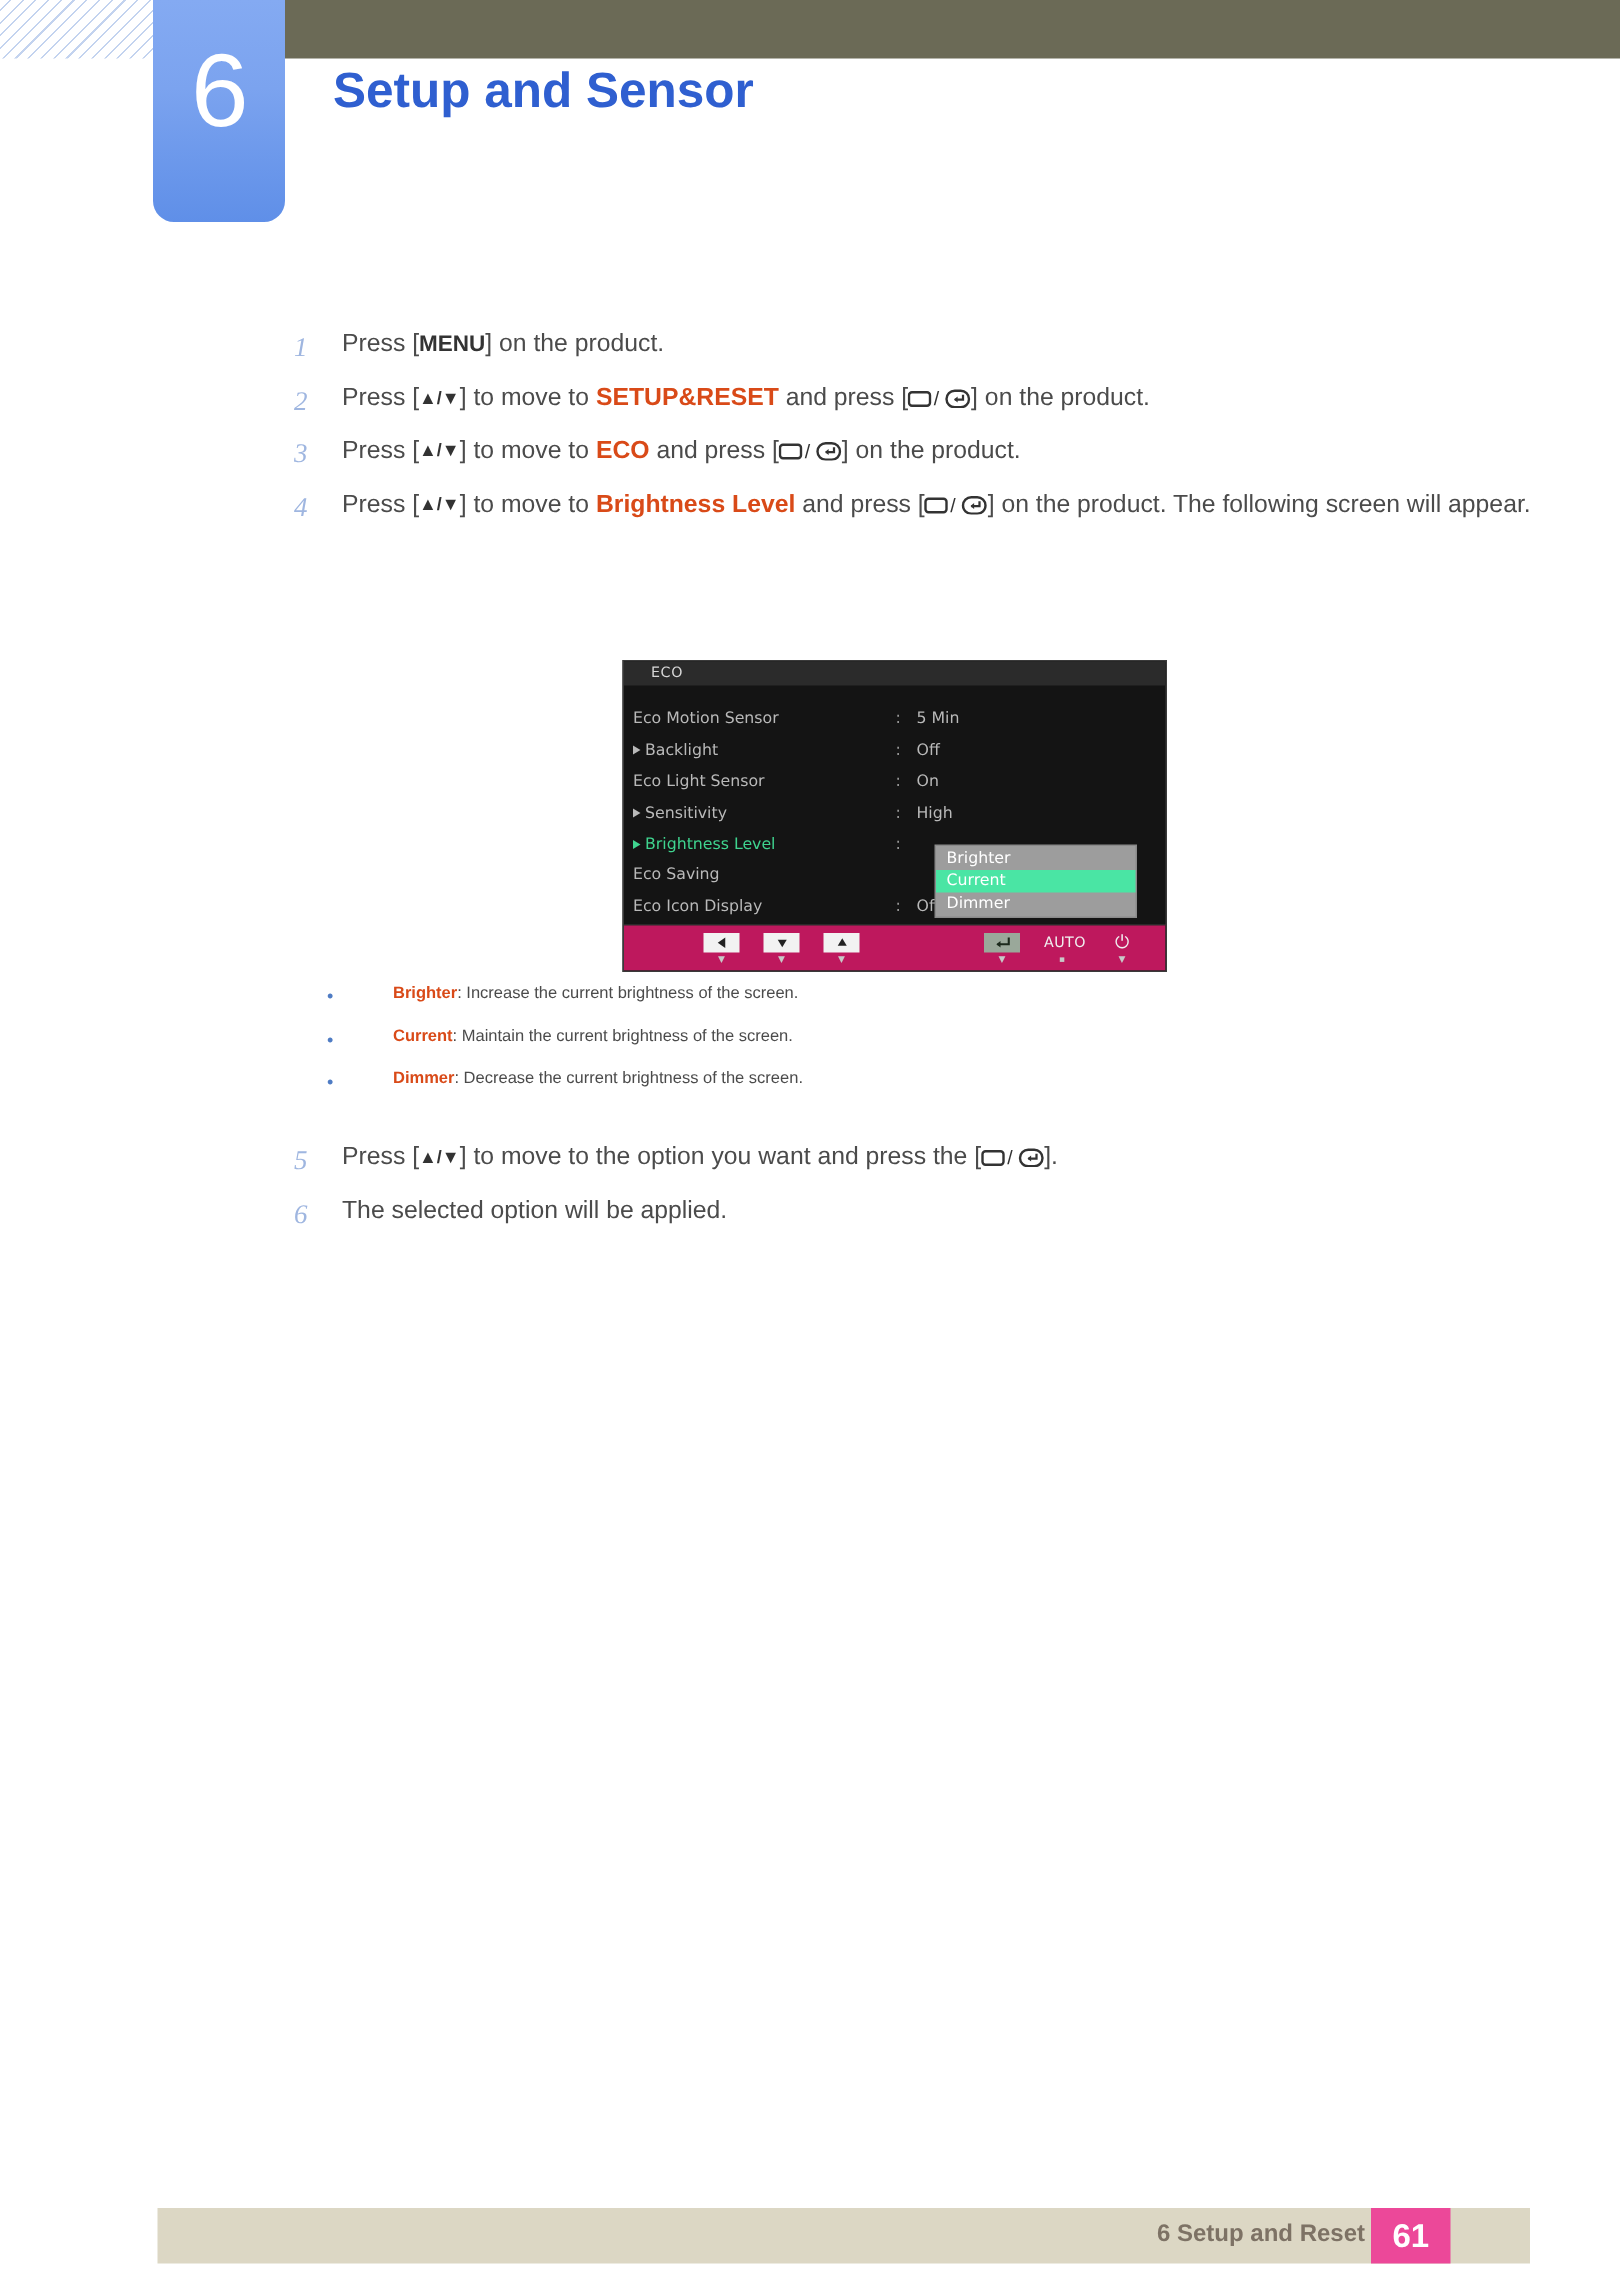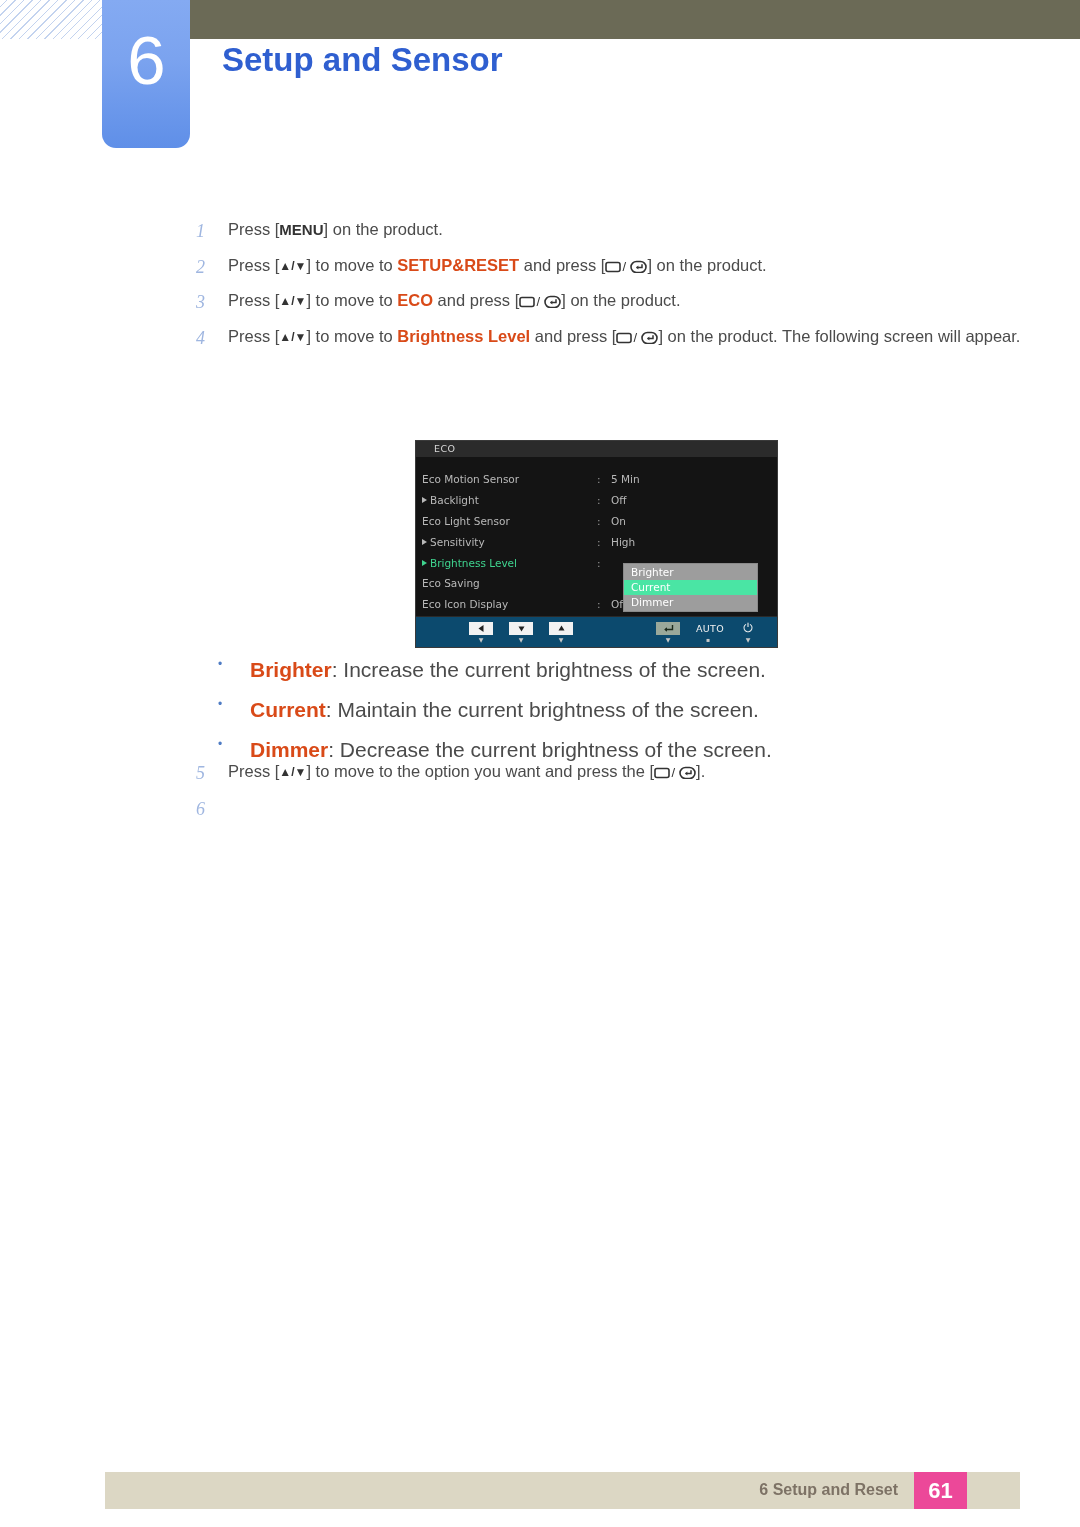--- a/index.html
+++ b/index.html
@@ -192,21 +192,21 @@
   .dd-item.active {
     background: #4ae5a4;
     color: #ffffff;
   }
 
   .osd-footer {
     position: absolute;
     left: 0; bottom: 0;
     width: 100%;
     height: 30px;
-    background: #0c4a6e;
+    background: #be185d;
     border-top: 1px solid #2a2a2a;
   }
   .osd-key {
     position: absolute;
     top: 5px;
     width: 24px;
     text-align: center;
   }
   .key-box {
     width: 24px; height: 13px;
@@ -252,41 +252,42 @@
     text-align: left;
     padding-left: 22px;
     box-sizing: border-box;
     color: #4f7cc4;
     font-size: 12px;
     line-height: 1.55;
   }
   .bullet-text {
     flex: 1;
     color: #4b4b4b;
-    font-size: 21px;
+    font-size: 11px;
     line-height: 1.42;
+    margin-left: 12px;
   }
 
   .steps-tail {
     position: absolute;
     left: 196px; top: 760px;
     width: 830px;
   }
 
   
   .footer-bar {
     position: absolute;
     left: 105px; bottom: 18px;
     width: 915px;
     height: 37px;
     background: #dcd7c4;
   }
   .footer-text {
     position: absolute;
-    right: 122px;
+    right: 110px;
     top: 9px;
     color: #7d7265;
     font-size: 16px;
     font-weight: bold;
   }
   .footer-page {
     position: absolute;
     right: 53px;
     top: 0;
     width: 53px;
@@ -474,19 +475,20 @@
       <div class="step-body">Press [<span class="arrows">▲/▼</span>] to move to the option you want and press the [<span class="keyglyph"><svg width="42" height="14" viewBox="0 0 42 14">
             <rect x="1" y="3.5" width="14" height="9" rx="2" ry="2" fill="none" stroke="#333" stroke-width="1.6"></rect>
             <text x="17.5" y="12" font-family="Liberation Sans, sans-serif" font-size="13" fill="#333">/</text>
             <rect x="26" y="2.5" width="15" height="11" rx="5.5" ry="5.5" fill="none" stroke="#333" stroke-width="1.6"></rect>
             <path d="M37 5.2 L37 8.4 L31.5 8.4" fill="none" stroke="#333" stroke-width="1.5"></path>
             <path d="M33.4 6.4 L31 8.4 L33.4 10.4 Z" fill="#333"></path>
           </svg></span>].</div>
     </div>
     <div class="step">
       <div class="step-num">6</div>
+      <div class="step-body">The selected option will be applied.</div>
     </div>
   </div>
 
 <div class="footer-bar">
   <div class="footer-text">6 Setup and Reset</div>
   <div class="footer-page">61</div>
 </div>
 
 </body></html>

